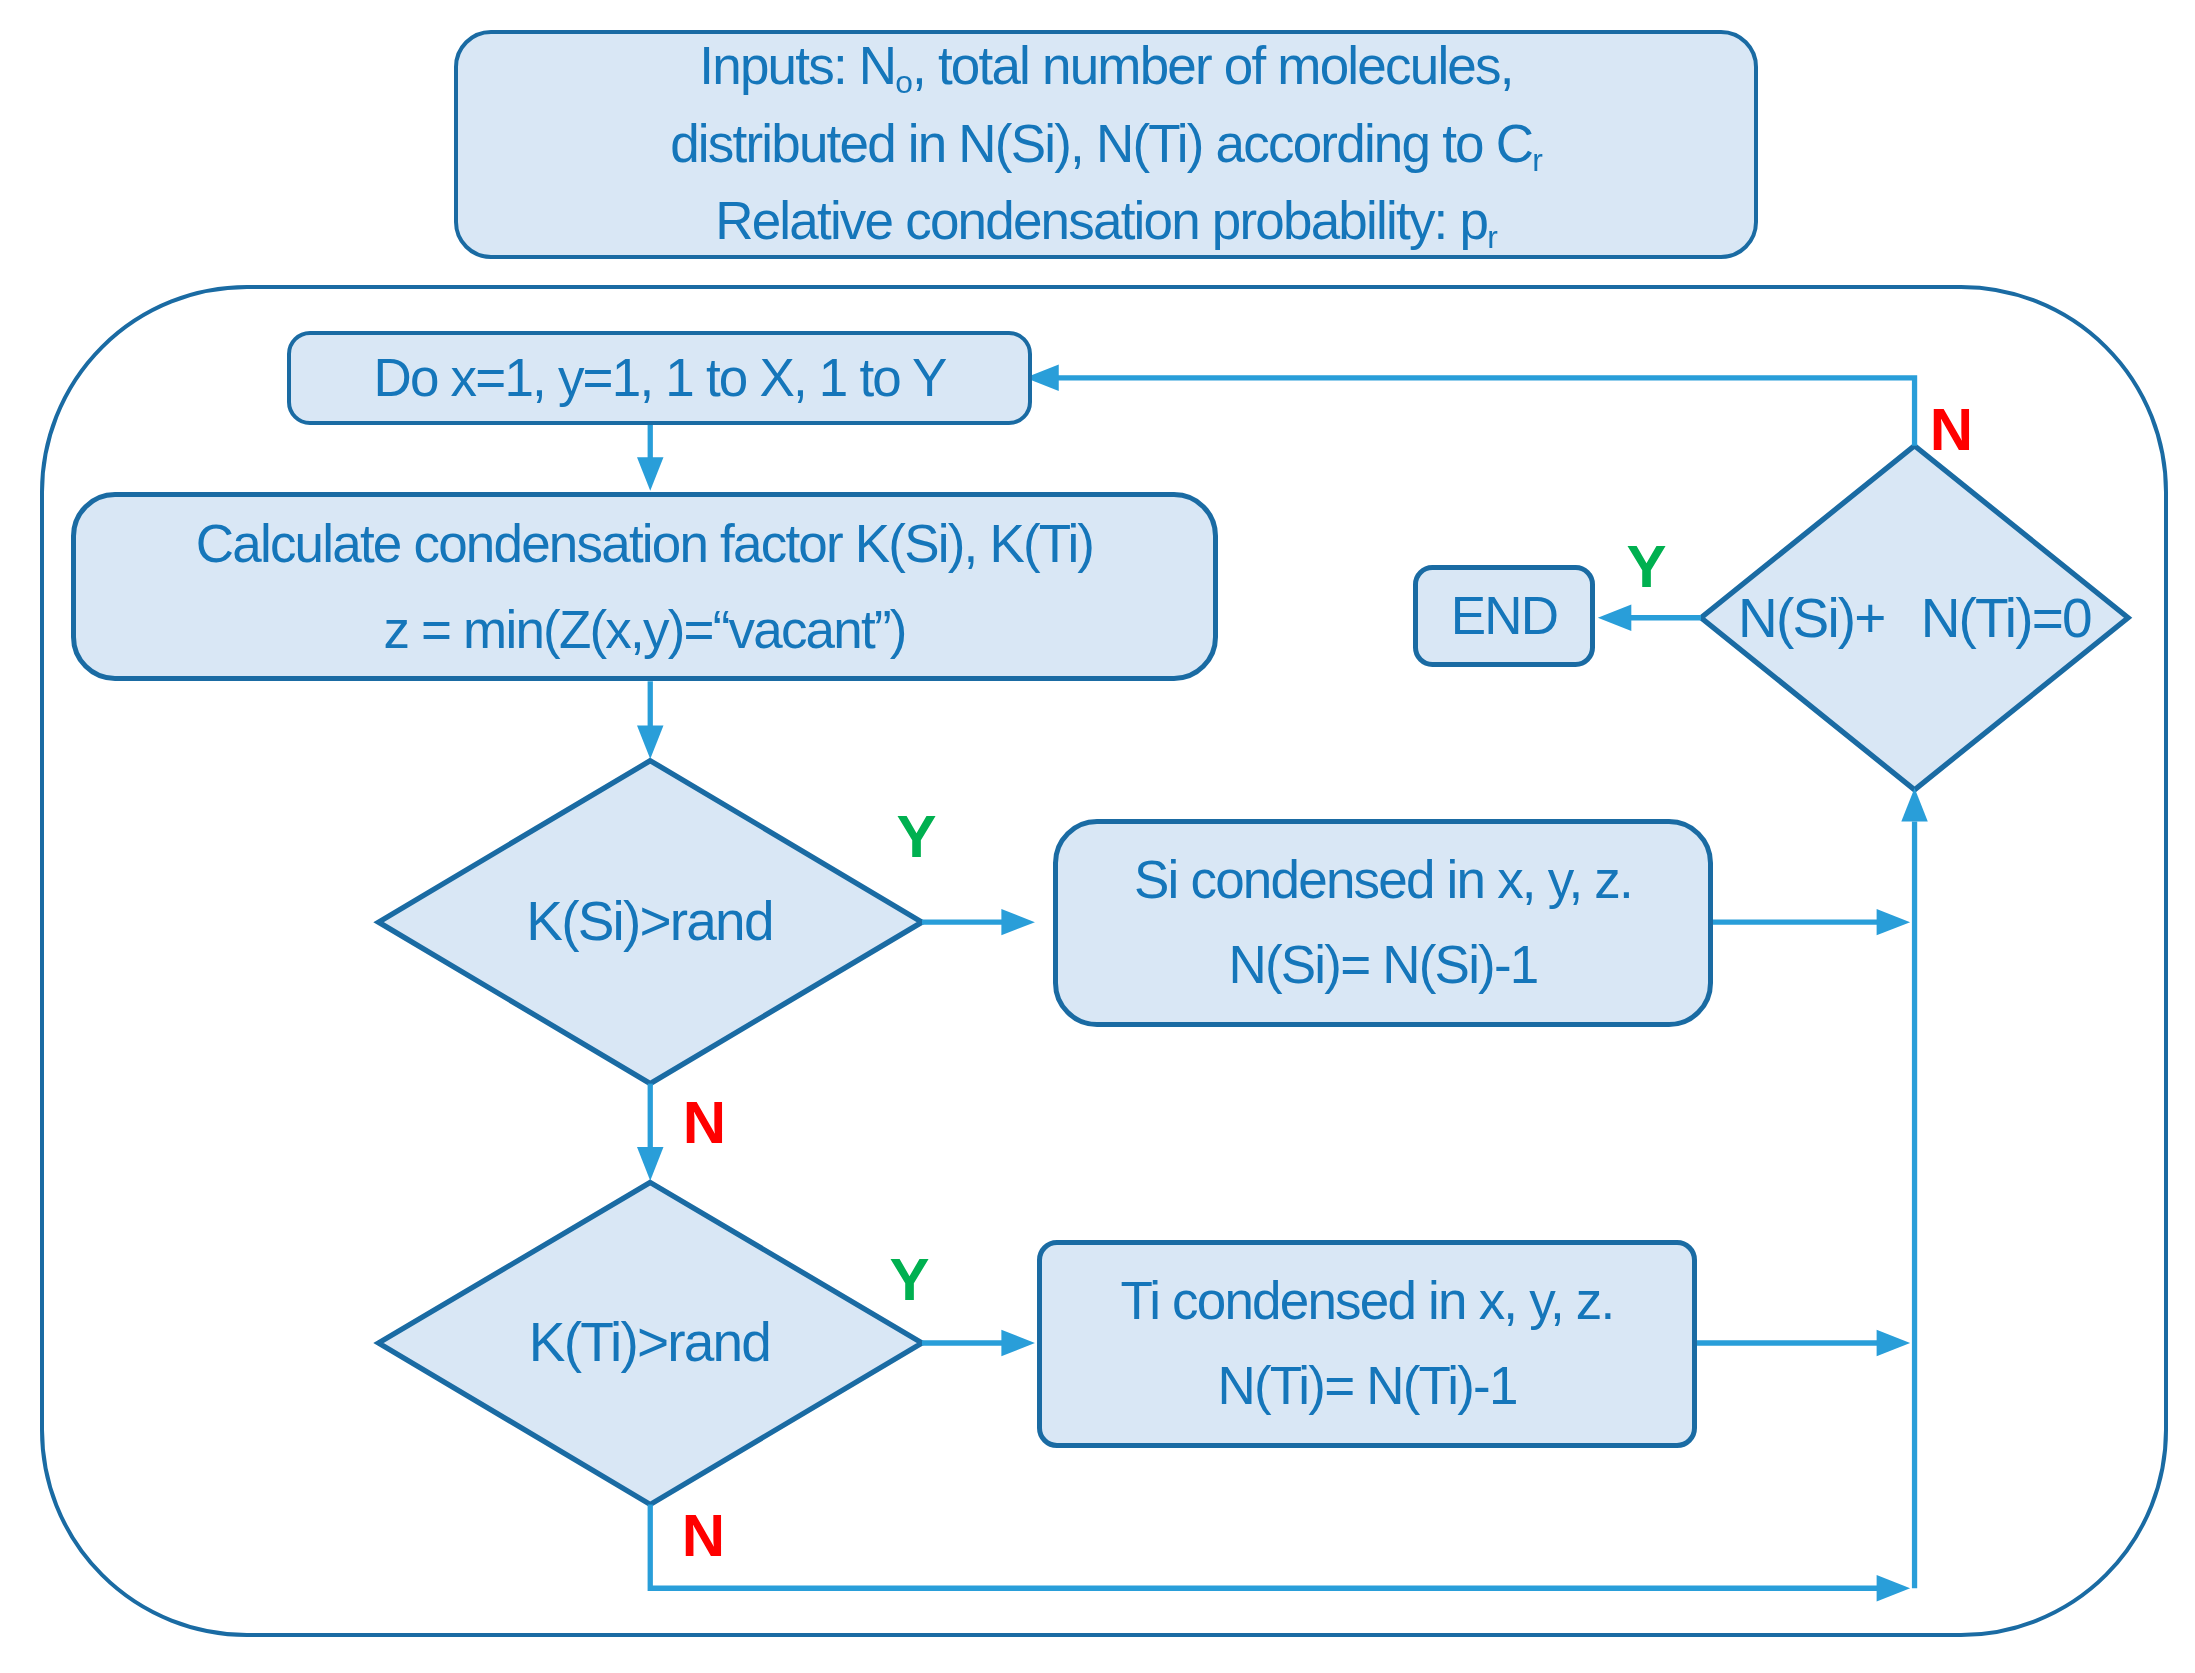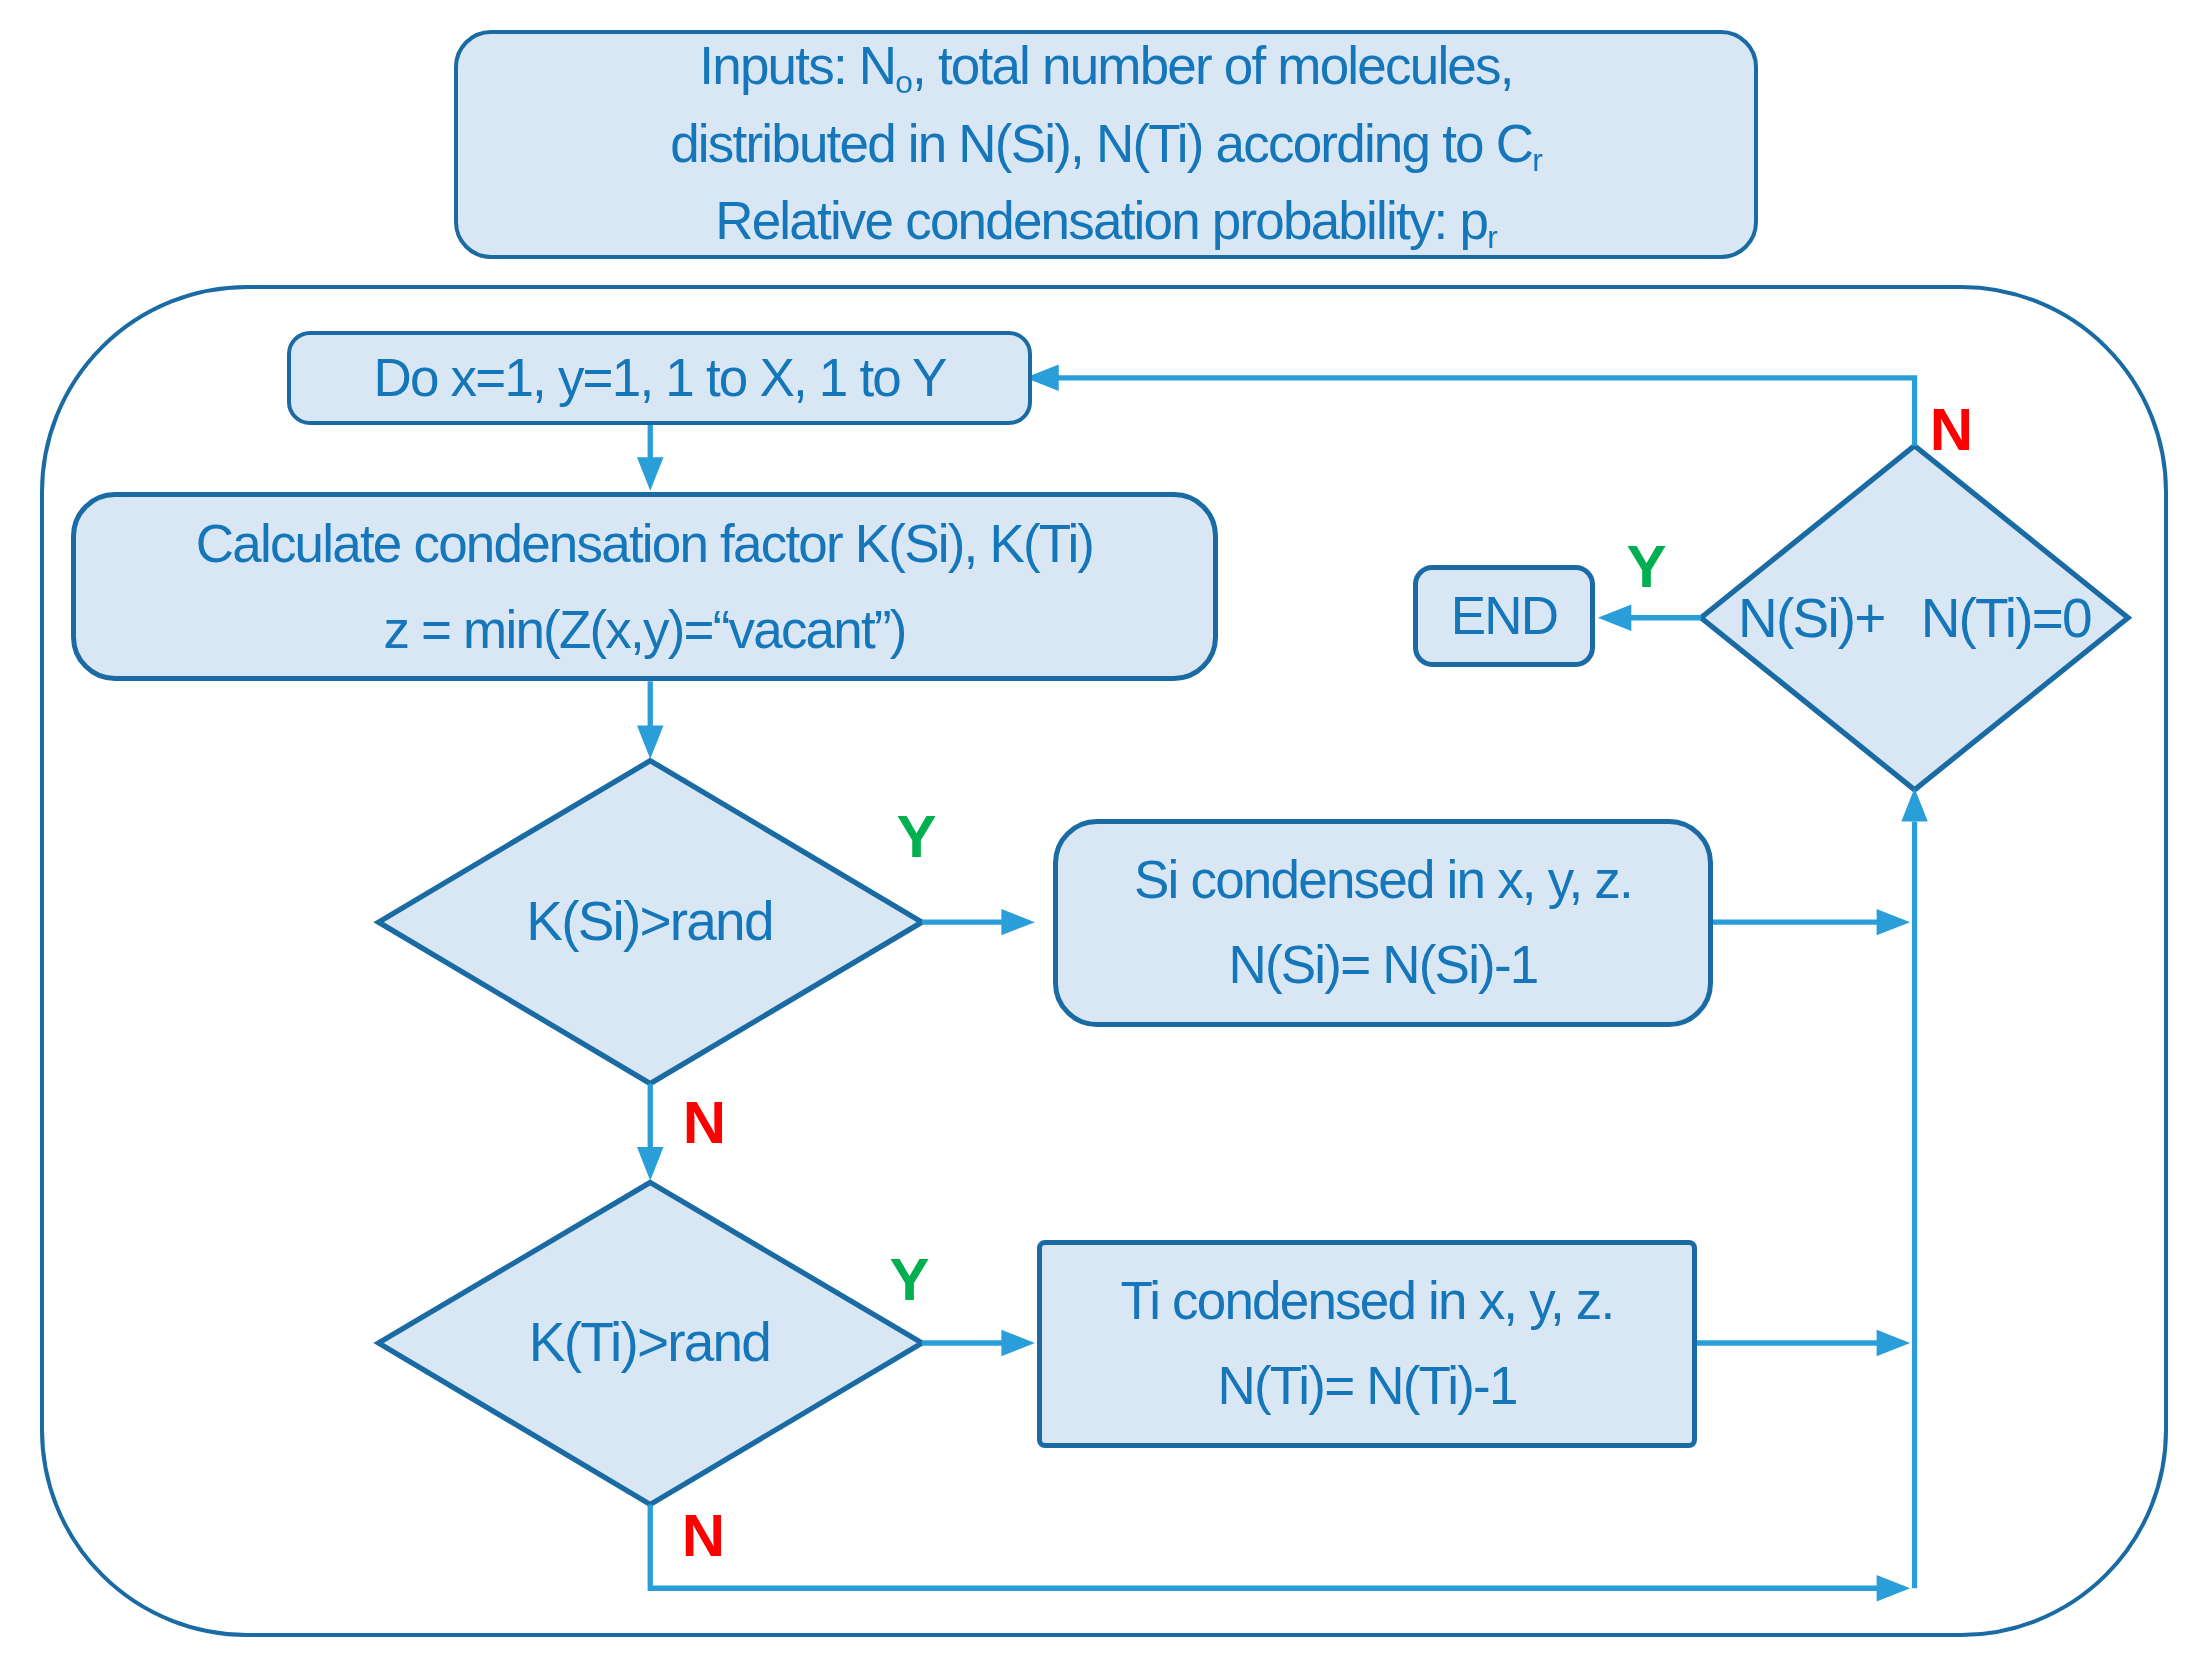--- a/index.html
+++ b/index.html
@@ -29,21 +29,21 @@
     display:flex;flex-direction:row;align-items:center;justify-content:center;
     text-align:center;color:var(--text_blue);
     font-size:55px;letter-spacing:-1.8px;line-height:1.45;gap:36px;
   }
   #inputs-box{left:454px;top:30px;width:1304px;height:229px;border-radius:37px;border-width:4.4px;line-height:1.43;}
   #outer-loop{position:absolute;left:40px;top:285px;width:2128px;height:1352px;
     border:4.4px solid var(--shape_border);border-radius:207px;box-sizing:border-box;}
   #loop-box{left:276px;top:331px;width:745px;height:94px;border-radius:23px;border-width:4.4px;margin-left:11px;}
   #calc-box{left:71px;top:492px;width:1147px;height:189px;border-radius:44px;line-height:1.62;}
   #process-si{left:1037px;top:819px;width:660px;height:208px;border-radius:44px;line-height:1.6;margin-left:16px;}
-  #process-ti{left:1037px;top:1240px;width:660px;height:208px;border-radius:8px;line-height:1.6;}
+  #process-ti{left:1037px;top:1240px;width:660px;height:208px;border-radius:20px;line-height:1.6;}
   #end-box{left:1413px;top:565px;width:182px;height:102px;border-radius:19.4px;align-items:center;}
   #label-d1{left:378px;top:760px;width:543px;height:323px;}
   #label-d2{left:378px;top:1182px;width:543px;height:322px;}
   #label-d3{left:1701px;top:446px;width:427px;height:344px;line-height:1.5;}
   .yn{
     position:absolute;transform:translate(-50%,-50%);
     font-size:60px;font-weight:600;letter-spacing:-0.9px;
   }
   .yes{color:var(--yes_green);}
   .no{color:var(--no_red);}

